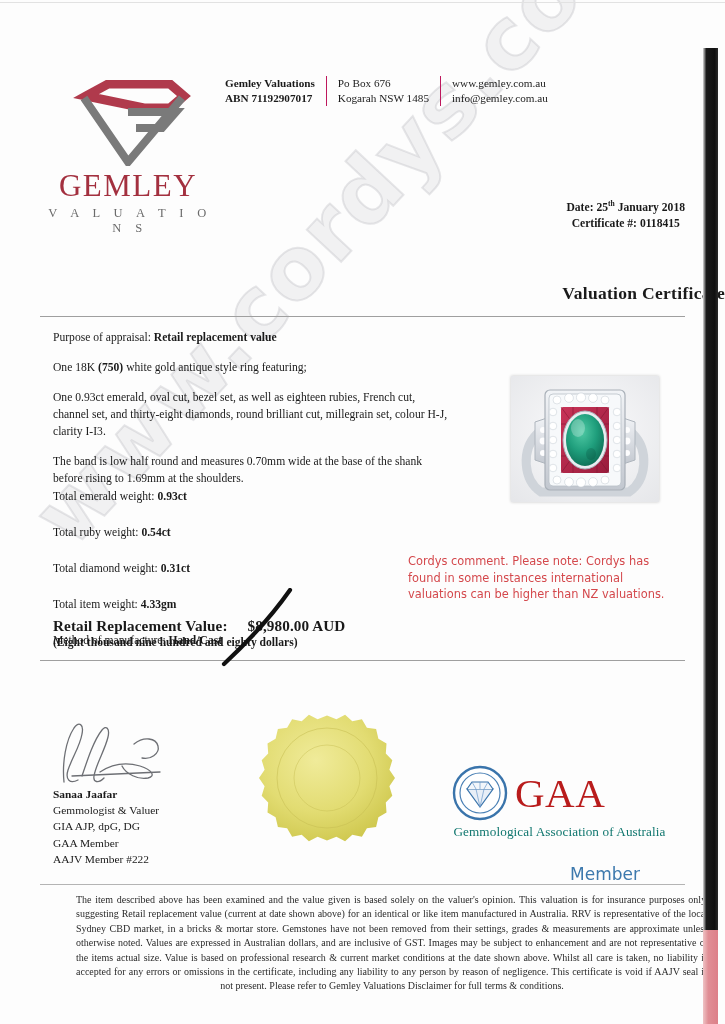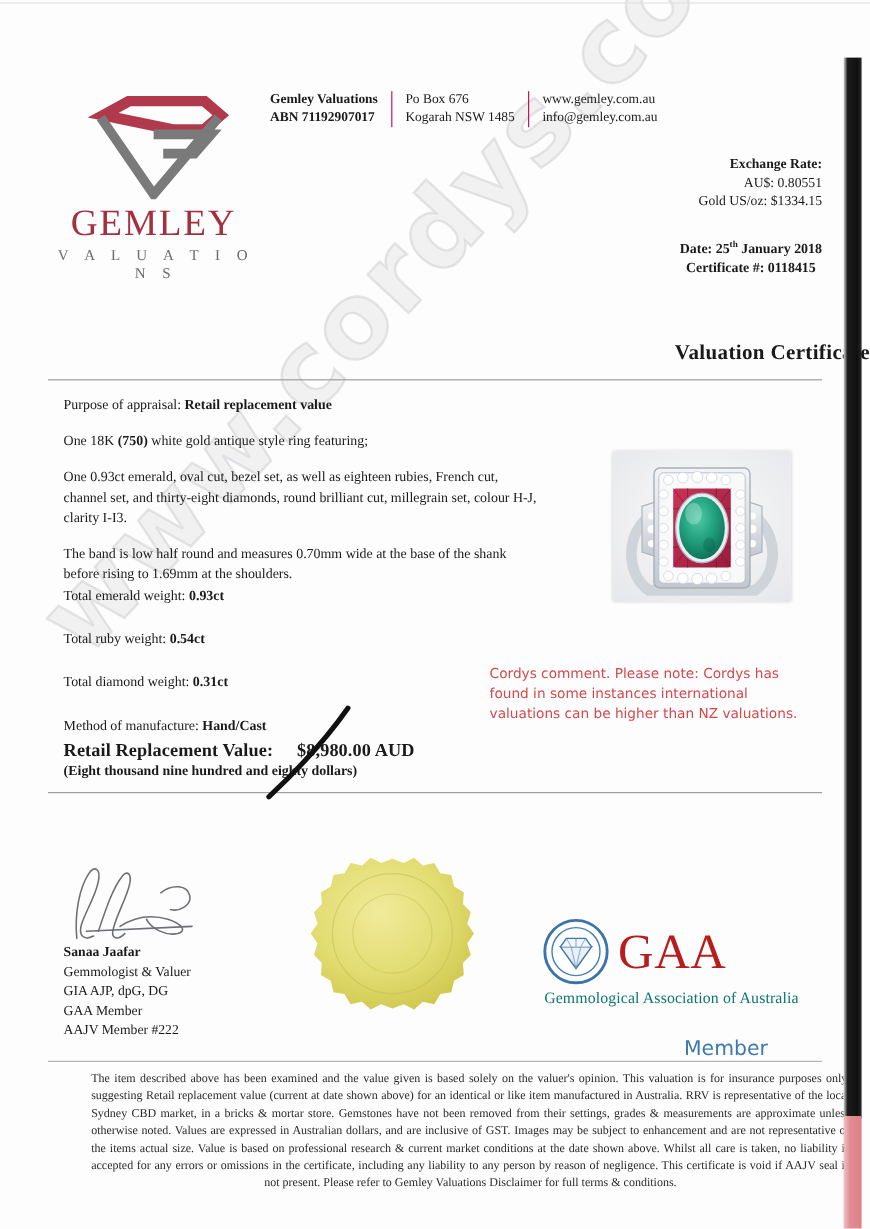--- a/index.html
+++ b/index.html
@@ -370,25 +370,20 @@
     <div class="hdr-col">
       <span class="ln">Po Box 676</span>
       <span class="ln">Kogarah NSW 1485</span>
     </div>
     <div class="hdr-col">
       <span class="ln">www.gemley.com.au</span>
       <span class="ln">info@gemley.com.au</span>
     </div>
   </div>
 
-  <div class="exch">
-    <div class="t">Exchange Rate:</div>
-    <div>AU$: 0.80551</div>
-    <div>Gold US/oz: $1334.15</div>
-  </div>
 
   <div class="datebox">
     <div>
       <span>Date:</span>
       <span>25</span><sup>th</sup>
       <span>January 2018</span>
     </div>
     <div>
       <span>Certificate #:</span>
       <span>0118415</span>
@@ -417,20 +412,24 @@
       <span>Total emerald weight:</span>
       <b>0.93ct</b>
     </p>
     <p>
       <span>Total ruby weight:</span>
       <b>0.54ct</b>
     </p>
     <p>
       <span>Total diamond weight:</span>
       <b>0.31ct</b>
+    </p>
+    <p>
+      <span>Total item weight:</span>
+      <b>4.33gm</b>
     </p>
     <p>
       <span>Method of manufacture:</span>
       <b>Hand/Cast</b>
     </p>
   </div>
 
   <div class="rrv">
     <div class="line1">
       <span>Retail Replacement Value:</span>

